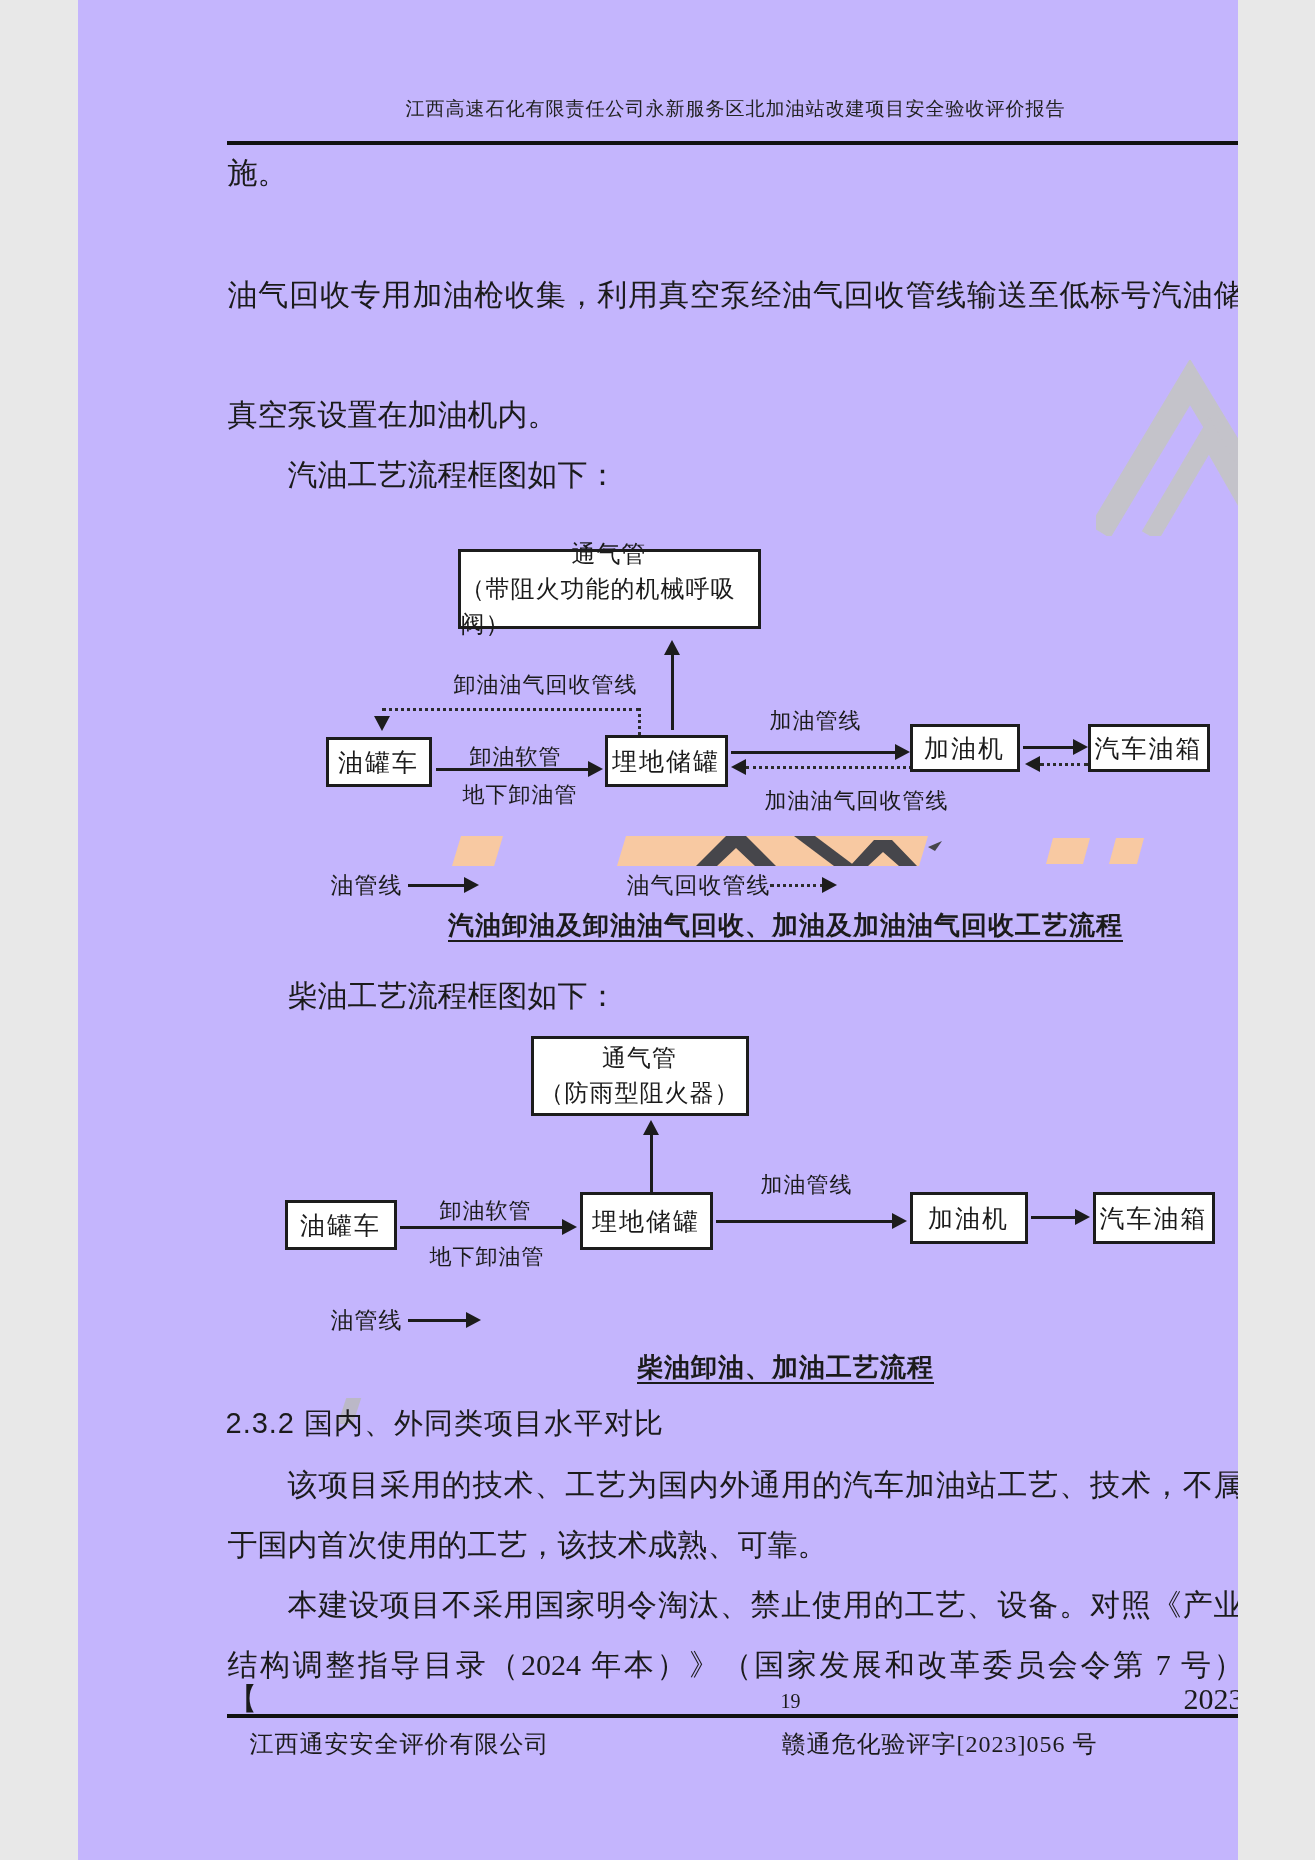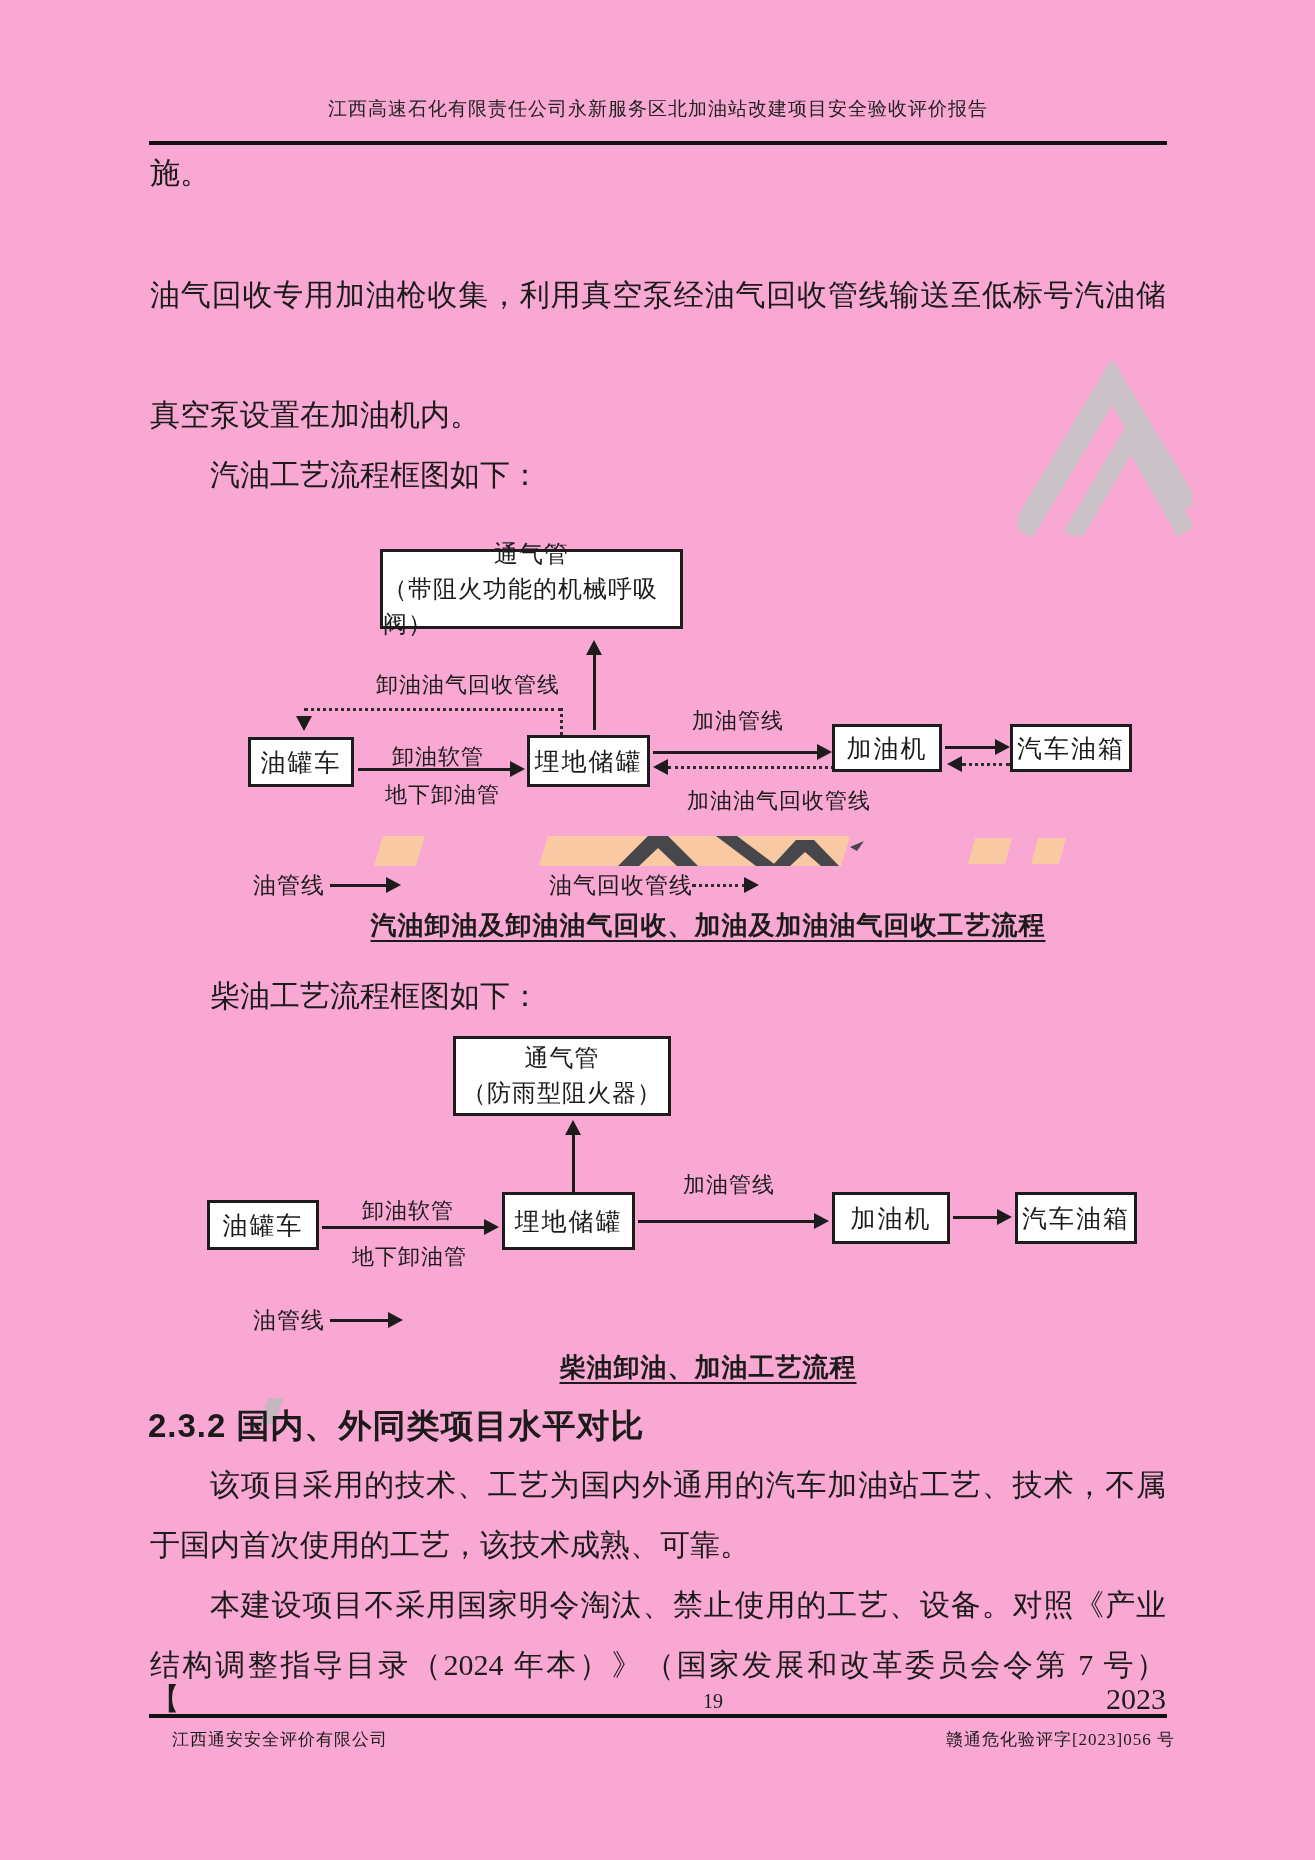--- a/index.html
+++ b/index.html
@@ -1,18 +1,18 @@
 <!DOCTYPE html>
 <html><head>
 <meta charset="utf-8">
 <style>
   html,body { margin:0; padding:0; background:#e8e8e8; }
   .page {
-    position:relative; width:1315px; height:1860px; margin:0 auto;
-    background:#f9a8d4; overflow:hidden; color:#1b1b1b;
+    position:relative; width:1160px; height:1860px; margin:0 auto;
+    background:#c4b5fd; overflow:hidden; color:#1b1b1b;
     font-family:"Liberation Serif", serif;
   }
   .t { position:absolute; white-space:nowrap; }
   .body-fs { font-size:30px; line-height:34px; }
   .just { white-space:normal; text-align:justify; text-align-last:justify; text-justify:inter-character; }
   .indent { text-indent:60px; }
   .center { text-align:center; white-space:normal; }
 
   .hdr { font-size:19px; letter-spacing:1px; color:#222; }
   .rule { position:absolute; background:#111; }
@@ -31,22 +31,22 @@
   .sline-v { position:absolute; width:3px; background:#1c1c1c; }
   .dline-h { position:absolute; height:0; border-top:3px dotted #2c2c2c; }
   .dline-v { position:absolute; width:0; border-left:3px dotted #2c2c2c; }
   .tri { position:absolute; width:0; height:0; }
   .tri-r { border-left:15px solid #1c1c1c; border-top:8px solid transparent; border-bottom:8px solid transparent; }
   .tri-l { border-right:15px solid #1c1c1c; border-top:8px solid transparent; border-bottom:8px solid transparent; }
   .tri-up { border-bottom:15px solid #1c1c1c; border-left:8px solid transparent; border-right:8px solid transparent; }
   .tri-down { border-top:15px solid #1c1c1c; border-left:8px solid transparent; border-right:8px solid transparent; }
 
   .caption { font-size:26px; font-weight:bold; text-decoration:underline; text-decoration-thickness:2px; text-underline-offset:6px; letter-spacing:1px; }
-  .heading { font-family:"Liberation Sans", sans-serif; font-weight:bold; font-size:33px; letter-spacing:1px; }
-  .footer-fs { font-size:17px; letter-spacing:1px; }
+  .heading { font-family:"Liberation Sans", sans-serif; font-weight:normal; font-size:29px; letter-spacing:1px; }
+  .footer-fs { font-size:24px; letter-spacing:1px; }
   .pageno { font-size:20px; }
   .wm { position:absolute; pointer-events:none; }
 </style>
 </head>
 <body>
 
 <div class="page">
 
   <svg class="wm" style="left:1018px; top:360px; opacity:0.9;" width="174" height="176" viewBox="0 0 174 176">
     <path d="M 4 172 L 94 22 L 170 148" stroke="#c5c5c5" stroke-width="24" fill="none"></path>

